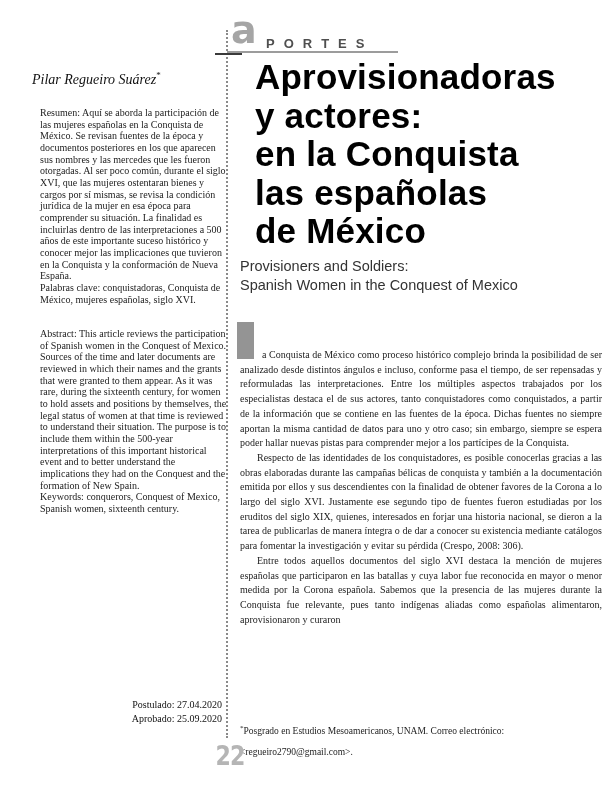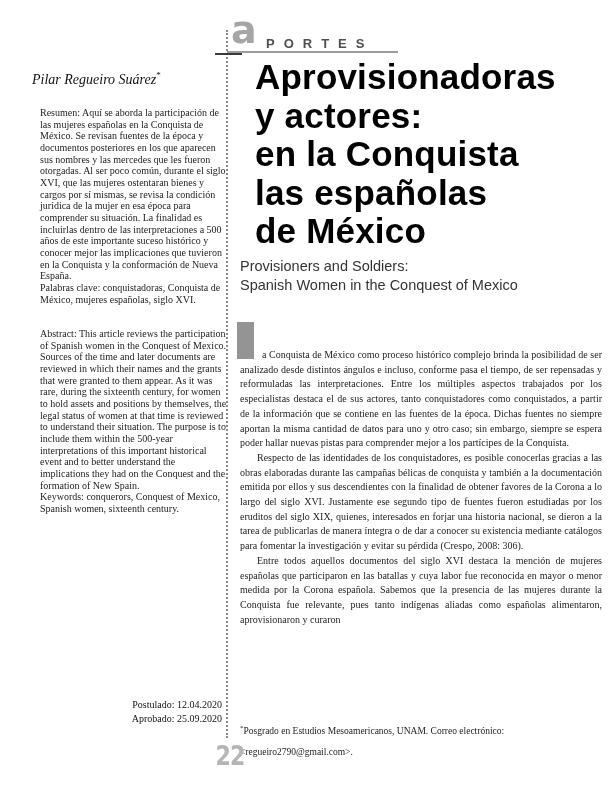--- a/index.html
+++ b/index.html
@@ -71,21 +71,21 @@
   <div class="author"><span>Pilar Regueiro Suárez</span><sup>*</sup></div>
 
   <div class="col-left">
     <p><span class="lbl">Resumen:</span> <span>Aquí se aborda la participación de las mujeres españolas en la Conquista de México. Se revisan fuentes de la época y documentos posteriores en los que aparecen sus nombres y las mercedes que les fueron otorgadas. Al ser poco común, durante el siglo XVI, que las mujeres ostentaran bienes y cargos por sí mismas, se revisa la condición jurídica de la mujer en esa época para comprender su situación. La finalidad es incluirlas dentro de las interpretaciones a 500 años de este importante suceso histórico y conocer mejor las implicaciones que tuvieron en la Conquista y la conformación de Nueva España.</span></p>
     <p><span class="lbl">Palabras clave:</span> <span>conquistadoras, Conquista de México, mujeres españolas, siglo XVI.</span></p>
     <p class="block-gap"><span class="lbl">Abstract:</span> <span>This article reviews the participation of Spanish women in the Conquest of Mexico. Sources of the time and later documents are reviewed in which their names and the grants that were granted to them appear. As it was rare, during the sixteenth century, for women to hold assets and positions by themselves, the legal status of women at that time is reviewed to understand their situation. The purpose is to include them within the 500-year interpretations of this important historical event and to better understand the implications they had on the Conquest and the formation of New Spain.</span></p>
     <p><span class="lbl">Keywords:</span> <span>conquerors, Conquest of Mexico, Spanish women, sixteenth century.</span></p>
   </div>
 
   <div class="dates">
-    <div>Postulado: 12.04.2020</div>
+    <div>Postulado: 27.04.2020</div>
     <div>Aprobado: 25.09.2020</div>
   </div>
 
   <div class="title">
     <div>Aprovisionadoras</div>
     <div>y actores:</div>
     <div>en la Conquista</div>
     <div>las españolas</div>
     <div>de México</div>
   </div>

